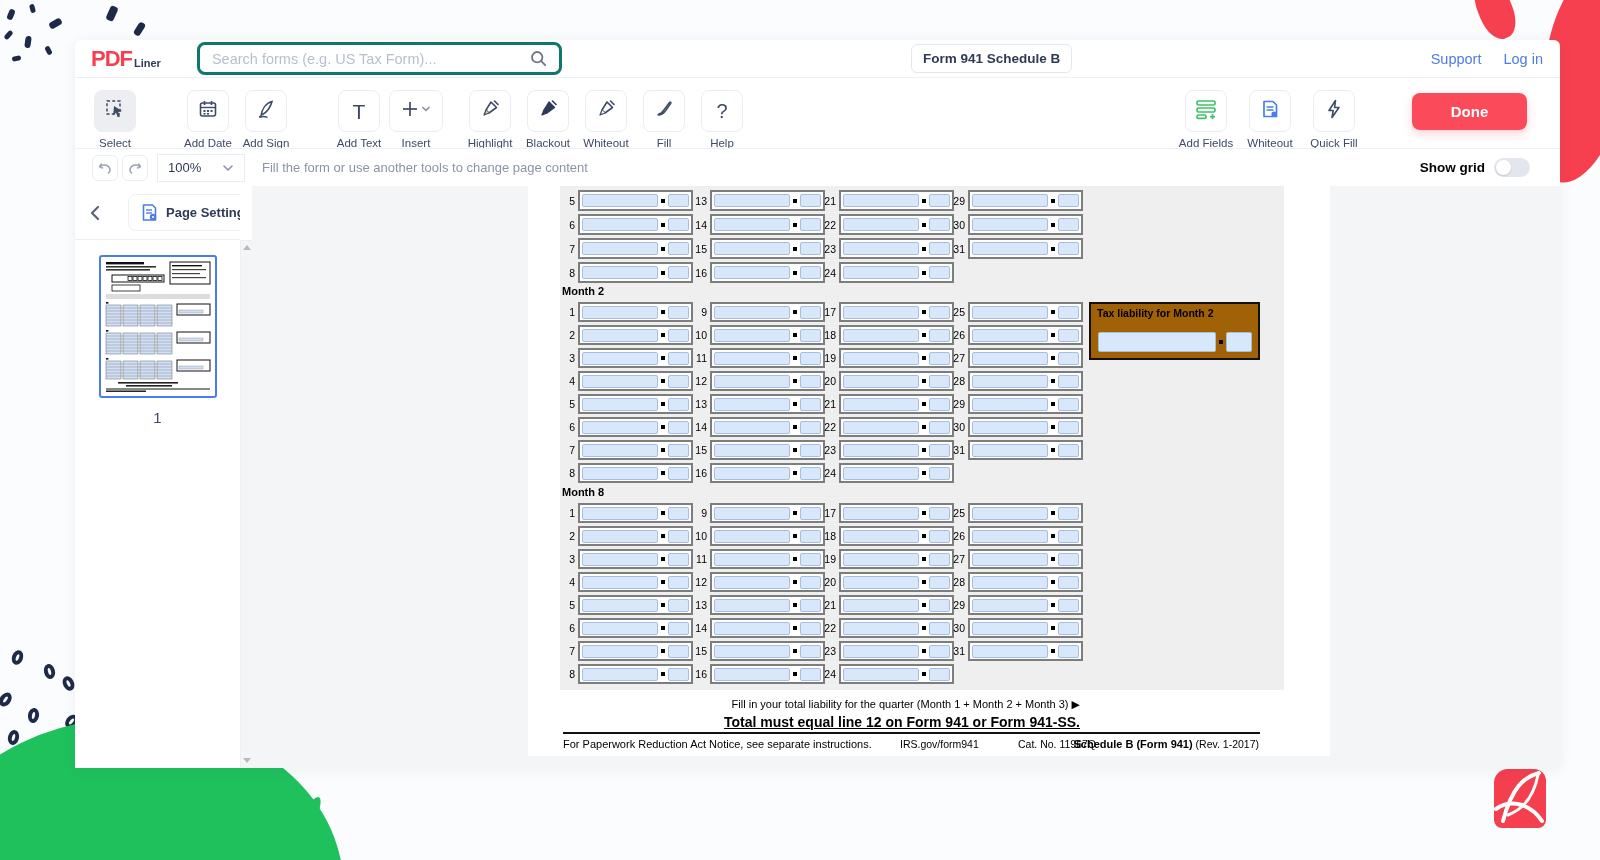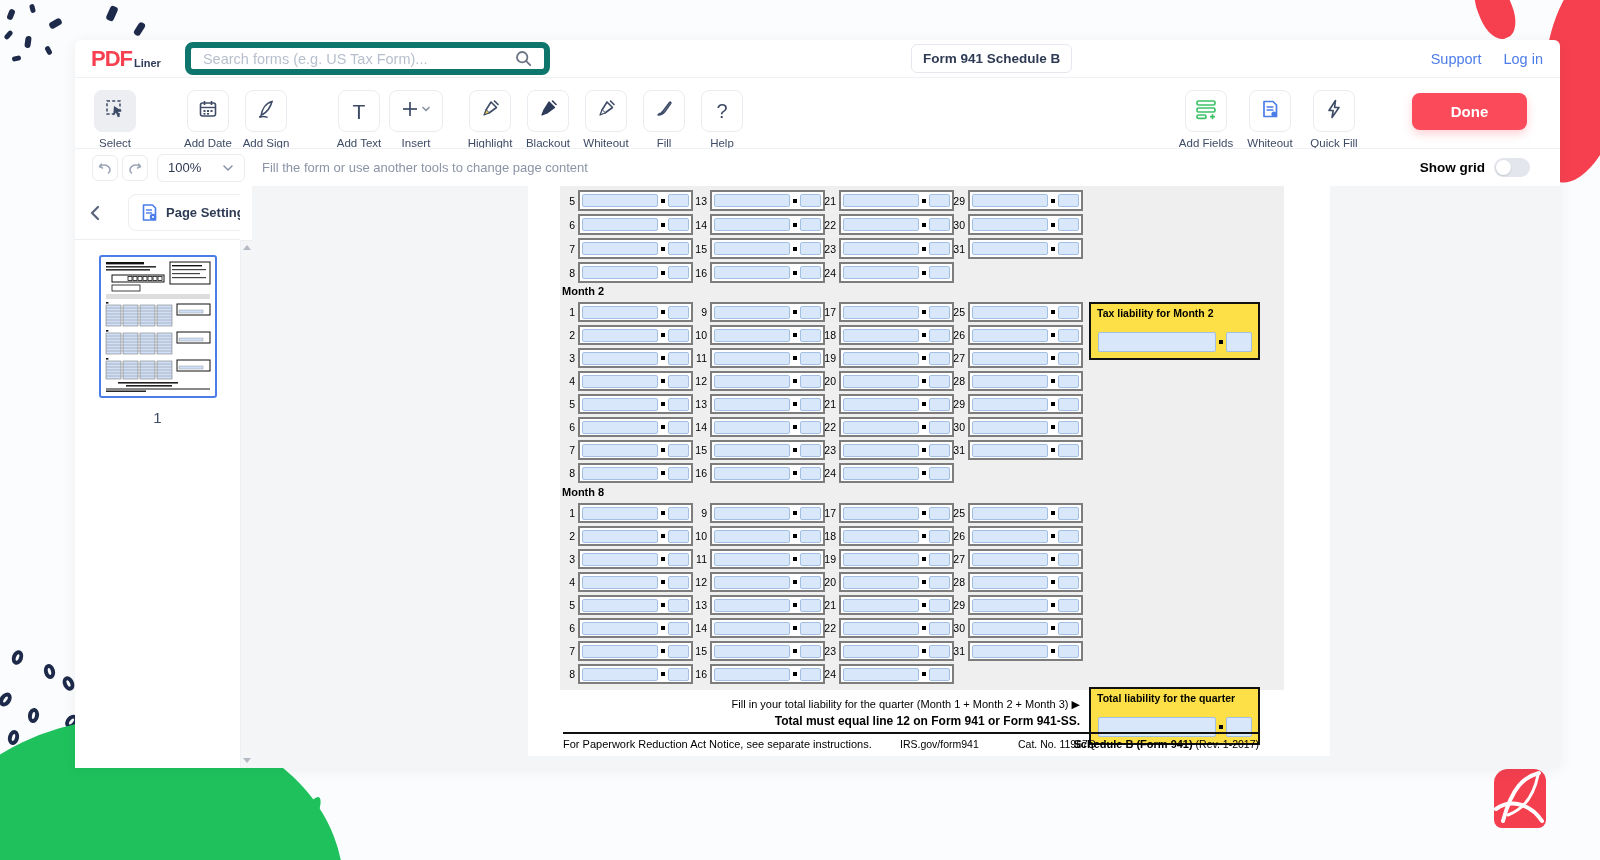--- a/index.html
+++ b/index.html
@@ -23,21 +23,21 @@
 
   
   .window { position:absolute; left:75px; top:40px; width:1485px; height:728px; background:#fff;
     border-radius:6px; box-shadow:0 2px 14px rgba(40,50,80,.07); z-index:2; display:flex; flex-direction:column; }
 
   
   .hdr { height:37px; display:flex; align-items:center; padding:0 17px 0 16px; position:relative; flex:0 0 auto; }
   .logo { display:flex; align-items:flex-end; cursor:pointer; }
   .logo-pdf { color:#f6404f; font-weight:800; font-size:22px; letter-spacing:-1px; line-height:1; }
   .logo-liner { color:#2e3a59; font-weight:700; font-size:11px; margin-left:2px; margin-bottom:1px; }
-  .search-box { margin-left:24px; width:365px; height:33px; border:6px solid #0f766e; border-radius:8px;
+  .search-box { margin-left:36px; width:365px; height:33px; border:3px solid #0f766e; border-radius:8px;
     display:flex; align-items:center; padding:0 12px; background:#fff; }
   .search-box input { border:none; outline:none; flex:1; font-size:14.5px; color:#3e4b66; font-family:inherit; }
   .search-box input::placeholder { color:#b7bfcd; }
   .form-badge { position:absolute; left:836px; top:4px; height:29px; padding:0 11px; border:1px solid #e4e8ee;
     border-radius:6px; display:flex; align-items:center; font-size:13.5px; font-weight:700; color:#2f3b54; background:#fff; }
   .hdr-links { margin-left:auto; display:flex; gap:22px; }
   .hdr-links span { color:#4d7ce8; font-size:14.5px; cursor:pointer; }
 
   
   .toolbar { border-top:1px solid #eef0f4; display:flex; align-items:flex-start; padding:12px 33px 0 13px; height:71px; flex:0 0 auto; }
@@ -49,21 +49,21 @@
   .tool .tlabel { font-size:11.5px; color:#3e4b66; margin-top:5px; white-space:nowrap; }
   .tool.rgt { width:64px; }
   .tglyph { font-size:19px; font-weight:600; color:#3e4b66; line-height:1; }
   .done-btn { margin-left:46px; margin-top:3px; width:115px; height:37px; background:#fb4b5a; border:none; border-radius:8px;
     color:#fff; font-weight:700; font-size:15px; font-family:inherit; cursor:pointer; box-shadow:0 4px 10px rgba(251,75,90,.25); }
 
   
   .subbar { border-top:1px solid #eef0f4; height:38px; display:flex; align-items:center; padding:0 30px 0 17px; flex:0 0 auto; }
   .icon-sq { width:26px; height:26px; border:1px solid #e9ecf1; border-radius:6px; background:#fff;
     display:flex; align-items:center; justify-content:center; cursor:pointer; color:#9aa3b3; }
-  .zoom-select { margin-left:9px; width:88px; height:28px; border:1px solid #e9ecf1; border-radius:6px;
+  .zoom-select { margin-left:9px; width:88px; height:28px; border:1px solid #e9ecf1; border-radius:0;
     display:flex; align-items:center; padding:0 10px; cursor:pointer; }
   .zoom-select span { font-size:13px; color:#2f3b54; }
   .zoom-select svg { margin-left:auto; }
   .hint { margin-left:17px; font-size:13px; color:#8b94a7; }
   .grid-ctl { margin-left:auto; display:flex; align-items:center; gap:9px; }
   .grid-ctl .glabel { font-size:13.5px; color:#000000; font-weight:600; }
   .toggle { width:36px; height:19px; border-radius:10px; background:#e3e7ed; position:relative; cursor:pointer; }
   .toggle .knob { position:absolute; left:2px; top:2px; width:15px; height:15px; border-radius:50%; background:#fff;
     box-shadow:0 1px 2px rgba(0,0,0,.15); }
 
@@ -90,28 +90,28 @@
 
   .month-label { position:absolute; font-size:11px; font-weight:700; color:#000; }
   .fcol { position:absolute; width:132px; }
   .frow { display:flex; align-items:center; }
   .fnum { width:14px; text-align:right; font-size:10.5px; color:#000; margin-right:3px; flex:0 0 auto; }
   .fcell { flex:1; height:100%; border:2px solid #7d7d7d; background:#fff; display:flex; align-items:center; padding:0 2px; }
   .fd { flex:1; height:13px; background:#d9e7fb; border:1px solid #a4bfe4; border-radius:2px; }
   .dotsq { width:4px; height:4px; background:#000; margin:0 3px; flex:0 0 auto; }
   .fc { width:21px; height:13px; background:#d9e7fb; border:1px solid #a4bfe4; border-radius:2px; flex:0 0 auto; }
 
-  .liab-box { position:absolute; left:561px; width:171px; height:58px; border:2px solid #111; background:#fde047; }
+  .liab-box { position:absolute; left:561px; width:171px; height:58px; border:2px solid #111; background:#a16207; }
   .liab-box .ltitle { font-size:10.5px; font-weight:700; color:#000; padding:3px 5px 0 6px; }
   .liab-fields { position:absolute; left:7px; right:6px; bottom:6px; height:20px; display:flex; align-items:center; }
   .liab-fields .fd { height:20px; }
   .liab-fields .fc { width:26px; height:20px; }
 
   .tot-line1 { position:absolute; top:512px; right:250px; font-size:11px; color:#000; }
-  .tot-line2 { position:absolute; top:528px; right:250px; font-size:12px; font-weight:700; color:#000; }
+  .tot-line2 { position:absolute; top:528px; right:250px; font-size:14px; font-weight:700; color:#000;text-decoration:underline; }
   .foot-rule { position:absolute; top:546px; left:35px; width:697px; height:2px; background:#111; }
   .foot { position:absolute; top:552px; font-size:10.5px; color:#000; }
   .foot.b { font-weight:400; font-size:11px; }
 </style>
 </head>
 <body>
 
 <div>
   <div class="doodle" style="left:8px;top:9px;width:6px;height:11px;transform:rotate(22deg)"></div>
   <div class="doodle" style="left:30px;top:4px;width:5px;height:9px;transform:rotate(-14deg)"></div>
@@ -453,28 +453,20 @@
         <div class="gray-band"></div>
 
         <div class="liab-box" style="top:116px">
           <div class="ltitle">Tax liability for Month 2</div>
           <div class="liab-fields">
             <div class="fd"></div>
             <span class="dotsq"></span>
             <div class="fc"></div>
           </div>
         </div>
-        <div class="liab-box" style="top:501px">
-          <div class="ltitle">Total liability for the quarter</div>
-          <div class="liab-fields">
-            <div class="fd"></div>
-            <span class="dotsq"></span>
-            <div class="fc"></div>
-          </div>
-        </div>
 
         <div class="tot-line1">Fill in your total liability for the quarter (Month 1 + Month 2 + Month 3) ▶</div>
         <div class="tot-line2">Total must equal line 12 on Form 941 or Form 941-SS.</div>
         <div class="foot-rule"></div>
         <div class="foot b" style="left:35px">For Paperwork Reduction Act Notice, see separate instructions.</div>
         <div class="foot" style="left:372px">IRS.gov/form941</div>
         <div class="foot" style="left:490px">Cat. No. 11967Q</div>
         <div class="foot" style="right:71px">
           <span class="b" style="font-weight:700;font-size:11px">Schedule B (Form 941)</span>
           <span>(Rev. 1-2017)</span>

